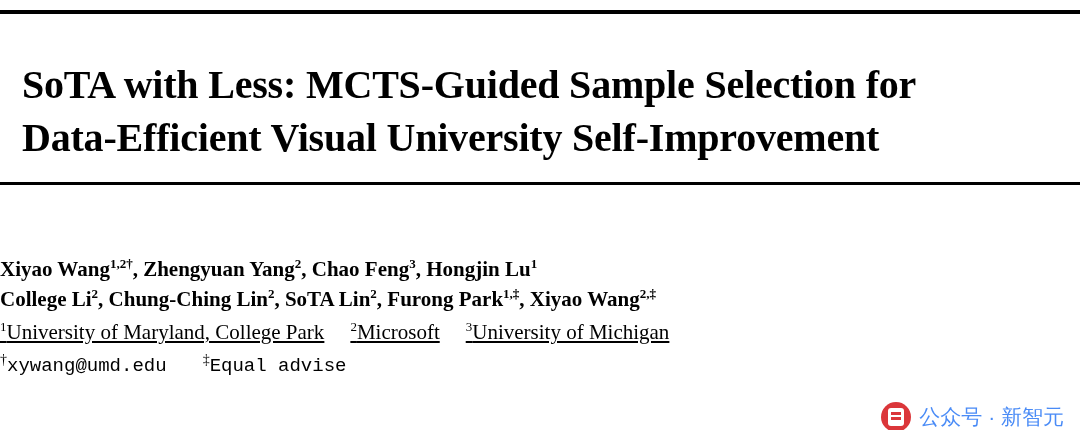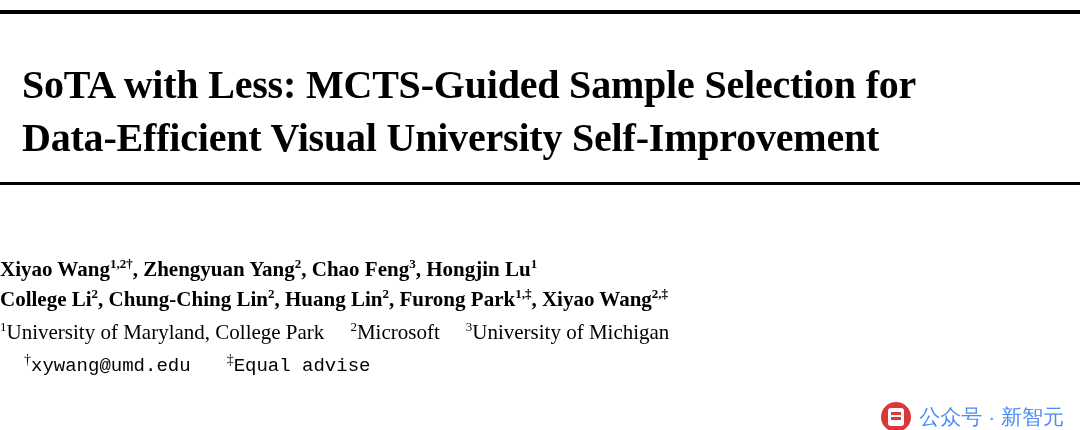--- a/index.html
+++ b/index.html
@@ -57,32 +57,32 @@
     line-height: 1.42;
     white-space: nowrap;
   }
   .affil-line {
     font-family: "Liberation Serif", serif;
     font-weight: normal;
     font-size: 21px;
     line-height: 1.45;
     white-space: nowrap;
     margin-top: 2px;
+    text-decoration: underline;
   }
   .affil-line .gap {
     display: inline-block;
     width: 26px;
   }
   .email-line {
     font-family: "Liberation Mono", monospace;
     font-size: 19px;
     line-height: 1.45;
     white-space: nowrap;
     margin-top: 3px;
-    padding-left: 24px;
   }
   .email-line .supsym {
     font-family: "Liberation Serif", serif;
     font-size: 14px;
     vertical-align: super;
   }
   .email-line .gap {
     display: inline-block;
     width: 36px;
   }
@@ -149,21 +149,21 @@
 
   <div class="rule rule-bottom"></div>
 
   <div class="authors-block">
 
     <div class="author-line">
       <span>Xiyao Wang</span><sup>1,2†</sup><span>, </span><span>Zhengyuan Yang</span><sup>2</sup><span>, </span><span>Chao Feng</span><sup>3</sup><span>, </span><span>Hongjin Lu</span><sup>1</sup>
     </div>
 
     <div class="author-line">
-      <span>College Li</span><sup>2</sup><span>, </span><span>Chung-Ching Lin</span><sup>2</sup><span>, </span><span>Huang Lin</span><sup>2</sup><span>, </span><span>Furong Park</span><sup>1,‡</sup><span>, </span><span>Xiyao Wang</span><sup>2,‡</sup>
+      <span>College Li</span><sup>2</sup><span>, </span><span>Chung-Ching Lin</span><sup>2</sup><span>, </span><span>SoTA Lin</span><sup>2</sup><span>, </span><span>Furong Park</span><sup>1,‡</sup><span>, </span><span>Xiyao Wang</span><sup>2,‡</sup>
     </div>
 
     <div class="affil-line">
       <sup>1</sup><span>University of Maryland, College Park</span><span class="gap"></span><sup>2</sup><span>Microsoft</span><span class="gap"></span><sup>3</sup><span>University of Michigan</span>
     </div>
 
     <div class="email-line">
       <span class="supsym">†</span><span>xywang@umd.edu</span><span class="gap"></span><span class="supsym">‡</span><span>Equal advise</span>
     </div>
 

